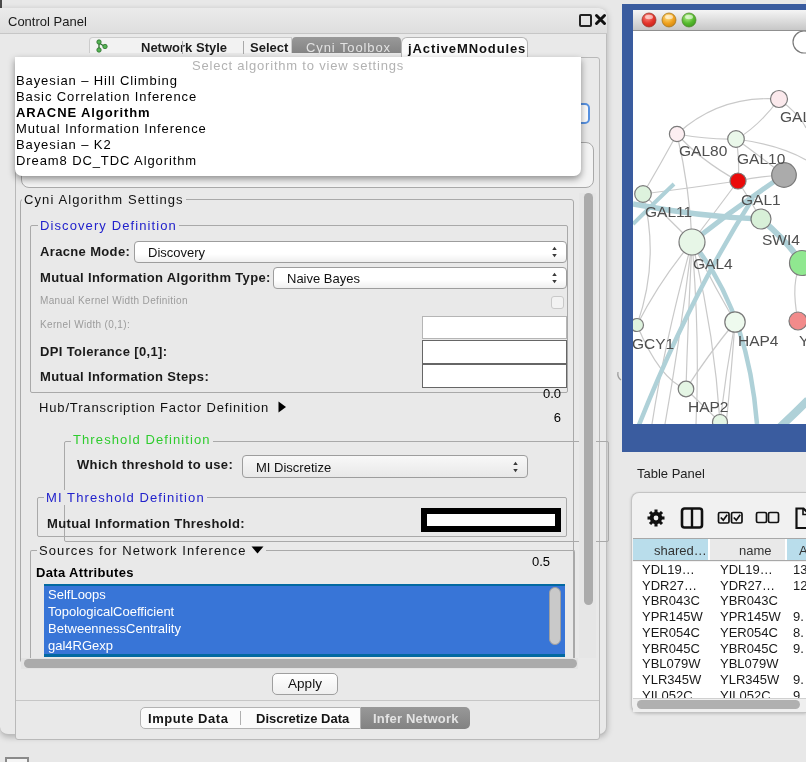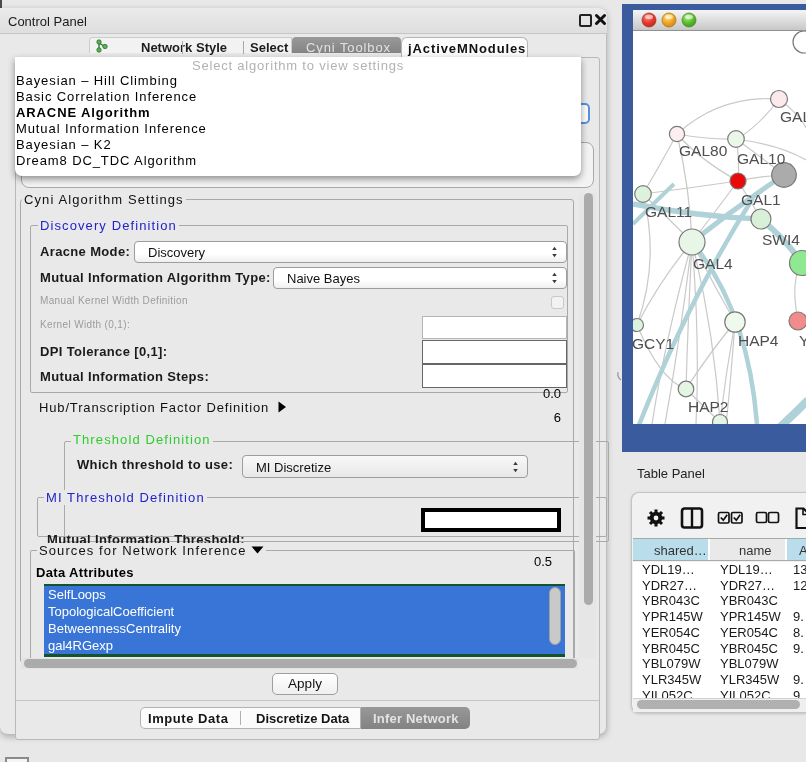--- a/index.html
+++ b/index.html
@@ -101,36 +101,36 @@
 </div>
 <div class="lbl" style="left:77px;top:457px;">Which threshold to use:</div>
 <div class="combo" style="left:242px;top:455px;width:284px;height:21px;background:linear-gradient(180deg,#f8f8f8,#e8e8e8);">
   <span class="ct">MI Discretize</span>
   <svg class="stepper" viewBox="0 0 8 14">
       <path d="M4 1 L6.6 4.6 H1.4 Z" fill="#3a3a3a"></path>
       <path d="M4 13 L6.6 9.4 H1.4 Z" fill="#3a3a3a"></path>
     </svg>
 </div>
 
-<div class="fs" style="left:37px;top:497px;width:528px;height:38px;padding-left:40px;">
+<div class="fs" style="left:37px;top:497px;width:528px;height:38px;">
   <span class="fstitle" style="color:#2222cc;left:6px;">MI Threshold Definition</span>
 </div>
-<div class="lbl" style="left:47px;top:532px;">Mutual Information Threshold:</div>
-<div class="inp" style="left:421px;top:508px;width:140px;height:24px;border:4px solid #000000;color:#000;">
+<div class="lbl" style="left:47px;top:516px;">Mutual Information Threshold:</div>
+<div class="inp" style="left:421px;top:508px;width:140px;height:24px;border:6px solid #000000;color:#000;">
     <span>0.5</span>
   </div>
 
 <div class="fs" style="left:30px;top:550px;width:543px;height:111px;border-bottom:none;">
   <span class="fstitle" style="color:#111;left:6px;">Sources for Network Inference <svg width="13" height="8" viewBox="0 0 13 8" style="vertical-align:1px;">
         <path d="M0.5 0.5 L12.5 0.5 L6.5 7.5 Z" fill="#000"></path>
       </svg></span>
 </div>
 <div class="lbl" style="left:36px;top:565px;color:#000;">Data Attributes</div>
 
-<div class="abs" style="left:44px;top:584px;width:521px;height:73px;background:#14532d;overflow:hidden;">
+<div class="abs" style="left:44px;top:584px;width:521px;height:73px;background:#0369a1;overflow:hidden;">
   <div class="abs" style="left:0;top:2px;width:521px;height:68px;background:#3875d7;"></div>
   <div class="abs" style="left:4px;top:2px;width:400px;font-size:13px;line-height:17px;color:#fff;">SelfLoops<br>TopologicalCoefficient<br>BetweennessCentrality<br>gal4RGexp</div>
   <div class="abs" style="left:505px;top:3px;width:12px;height:58px;background:#c9c9c9;border:1px solid #9f9f9f;border-radius:6px;box-sizing:border-box;"></div>
 </div>
 
 <div class="abs" style="left:21px;top:658px;width:557px;height:11px;background:#e3e3e3;"></div>
 <div class="abs" style="left:24px;top:659px;width:553px;height:9px;background:#ababab;border-radius:5px;"></div>
 
 <div class="abs" style="left:579px;top:193px;width:17px;height:465px;background:#e6e6e6;"></div>
 <div class="abs" style="left:584px;top:193px;width:9px;height:412px;background:#ababab;border-radius:5px;"></div>

